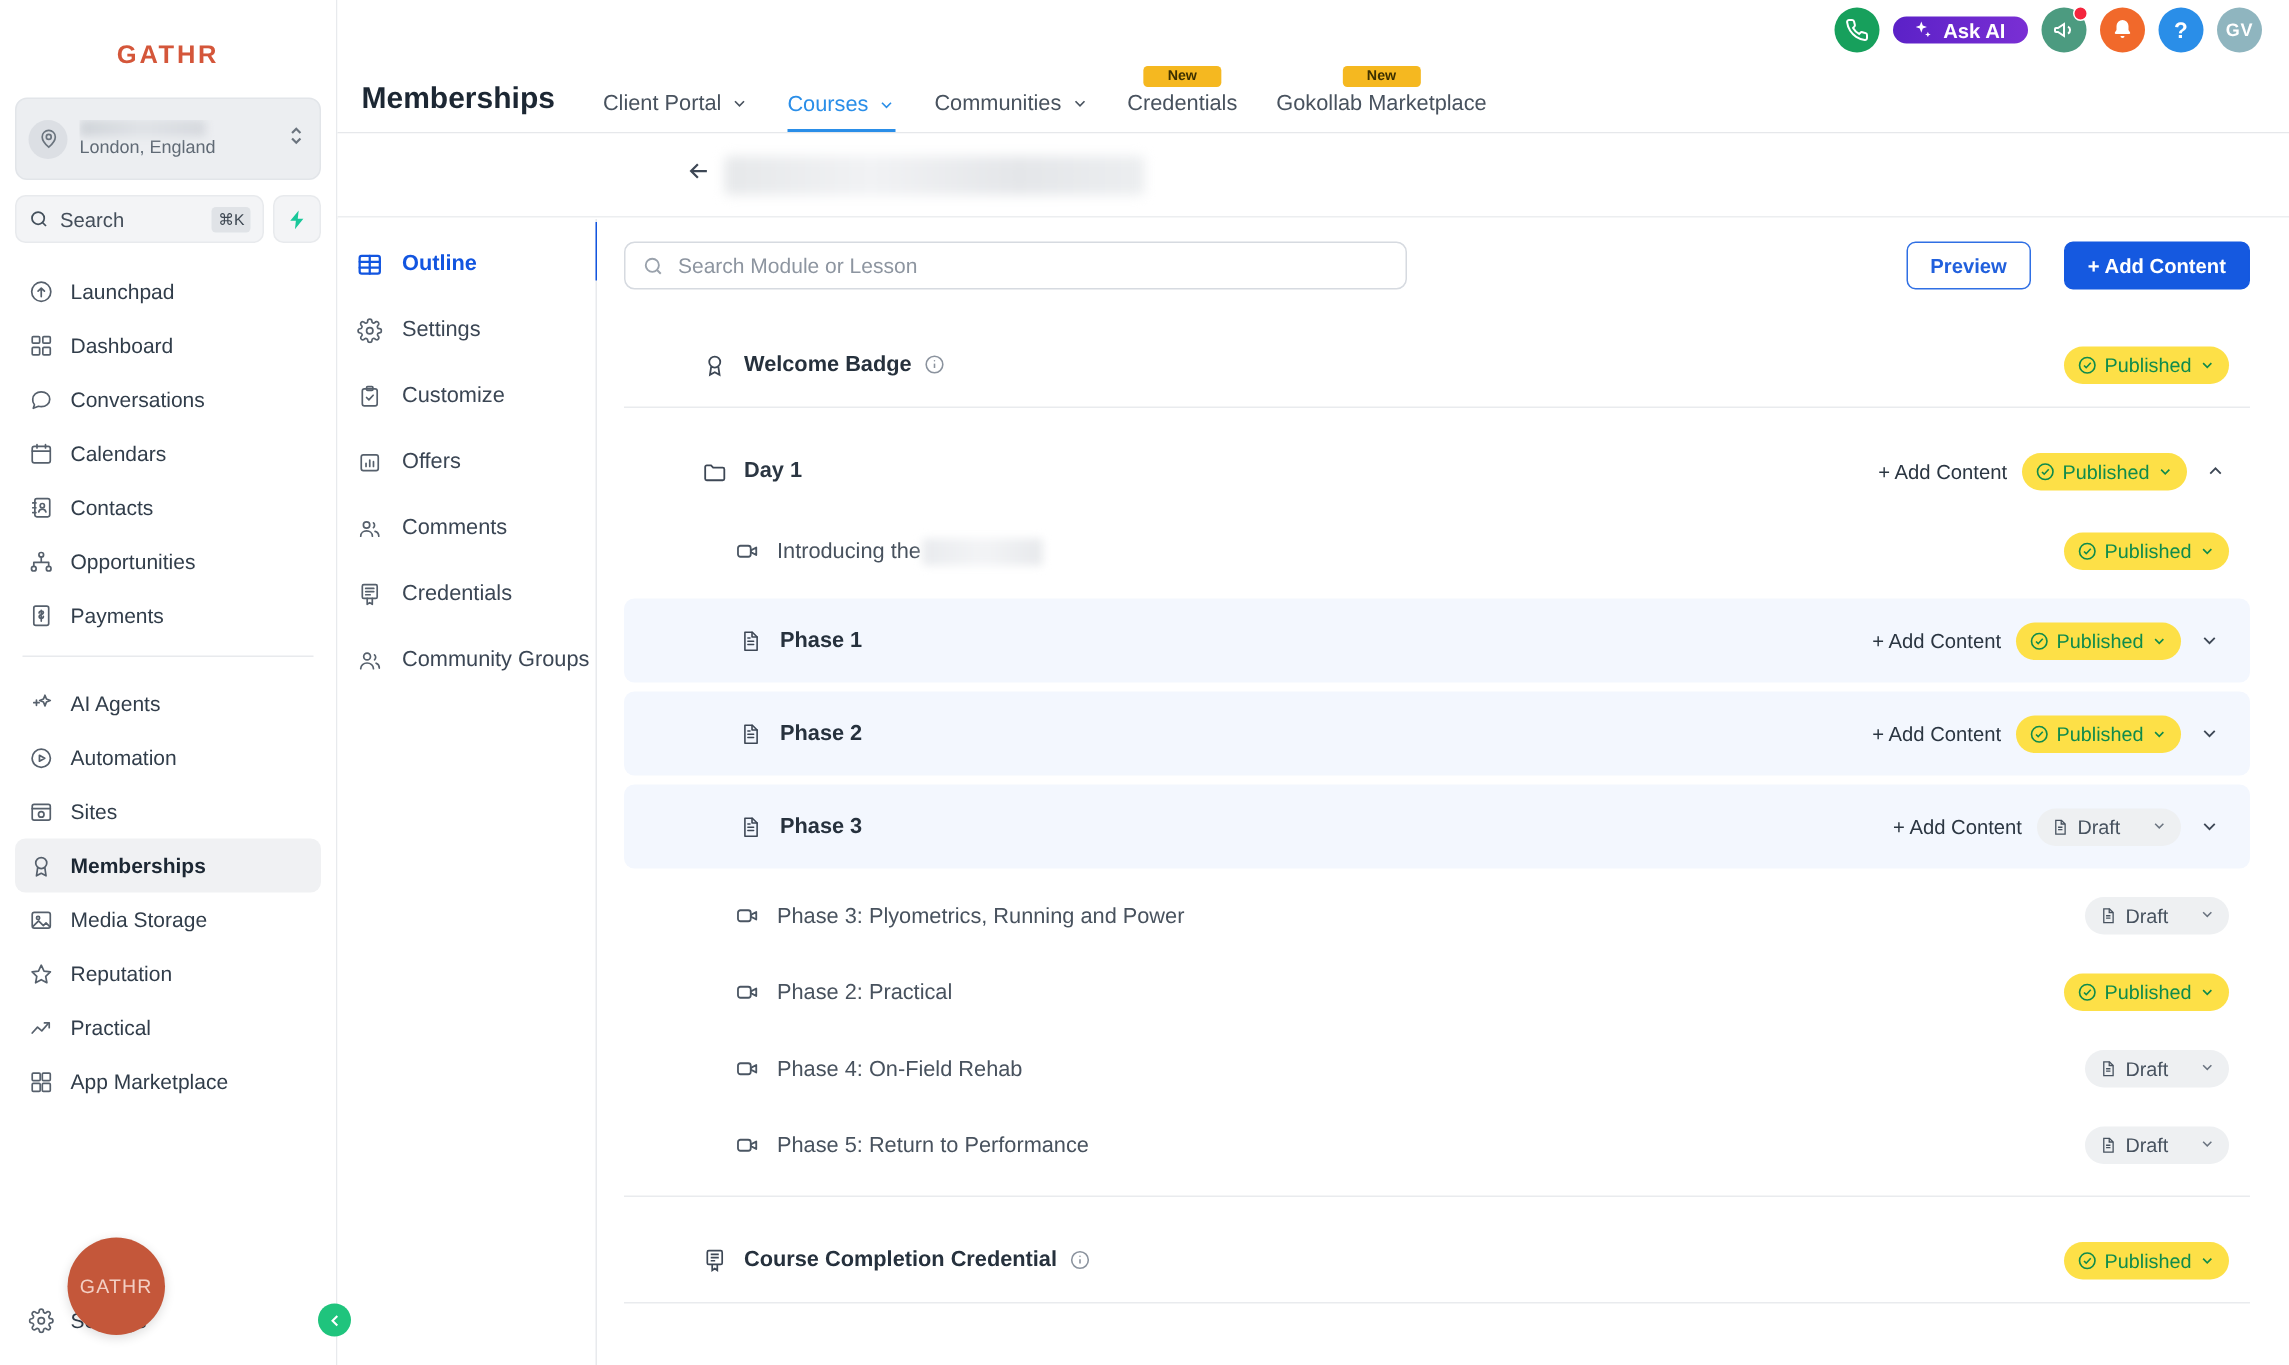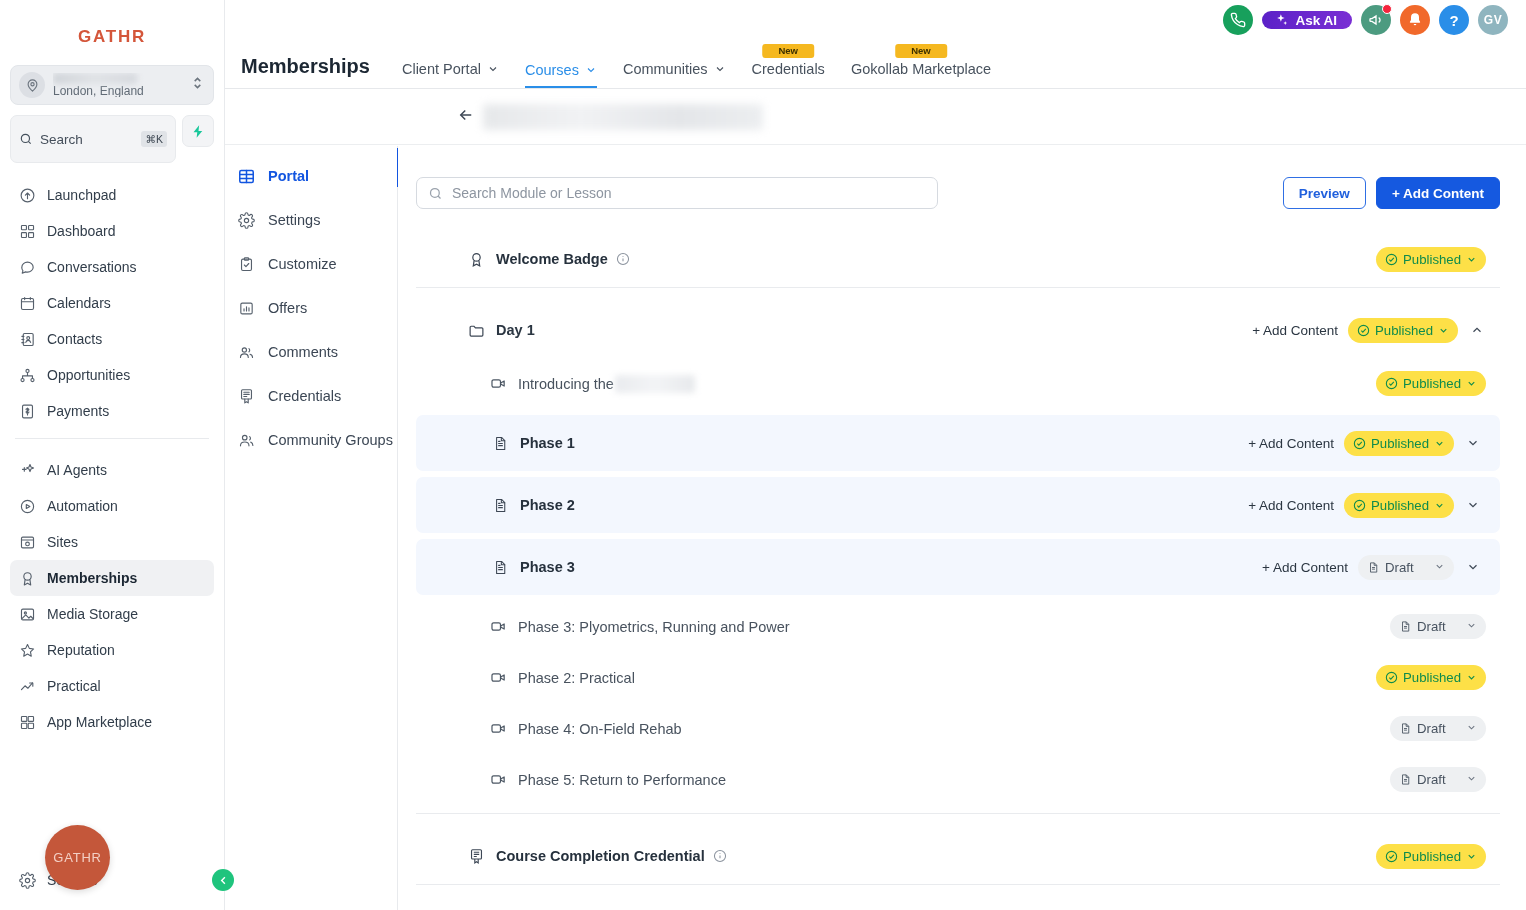--- a/index.html
+++ b/index.html
@@ -26,21 +26,21 @@
     font-weight: 600;
     letter-spacing: 1.8px;
     color: #d4563a;
     padding: 27px 0 18px 0;
   }
   .loc-card {
     margin: 0 10px 10px 10px;
     background: #eceef1;
     border: 1px solid #e2e5e9;
     border-radius: 8px;
-    height: 40px;
+    height: 55px;
     display: flex; align-items: center;
     padding: 0 8px;
     position: relative;
   }
   .loc-avatar {
     width: 26px; height: 26px; border-radius: 50%;
     background: #dcdfe4;
     display: flex; align-items: center; justify-content: center;
     flex: 0 0 auto;
   }
@@ -51,21 +51,21 @@
     filter: blur(3px);
     border-radius: 2px;
     margin-bottom: 1px;
   }
   .loc-sub { font-size: 12px; color: #606a75; white-space: nowrap;}
   .loc-chev { position: absolute; right: 9px; top: 50%; transform: translateY(-50%); }
 
   .search-row { display: flex; gap: 6px; padding: 0 10px 10px 10px; }
   .search-box {
     flex: 1 1 auto;
-    height: 48px;
+    height: 32px;
     background: #f3f4f6;
     border: 1px solid #e8eaed;
     border-radius: 7px;
     display: flex; align-items: center;
     padding: 0 8px;
     gap: 7px;
     justify-content: flex-end;
   }
   .search-box .ph { font-size: 13.5px; color: #444e5a; flex: 1 1 auto;}
   .kbd {
@@ -221,29 +221,29 @@
 
   
   #main {
     position: absolute; left: 398px; top: 146px;
     right: 0; bottom: 0;
     background: #fff;
     overflow: hidden;
   }
   #main-inner { padding: 0 26px 0 18px; }
 
-  .toolbar { display: flex; align-items: center; padding-top: 31px; }
+  .toolbar { display: flex; align-items: center; padding-top: 15px; }
   .srch {
     width: 522px; height: 32px;
     border: 1px solid #d6dae0; border-radius: 7px;
     display: flex; align-items: center; gap: 9px;
     padding: 0 11px;
   }
   .srch .ph { font-size: 14px; color: #8d95a0; }
-  .tb-right { margin-left: auto; display: flex; gap: 10px; }
+  .tb-right { margin-left: auto; display: flex; gap: 22px; }
   .btn-outline {
     height: 32px; padding: 0 15px;
     border: 1px solid #2f6fe4; border-radius: 6px;
     background: #fff; color: #2160dd;
     font-size: 13.5px; font-weight: 600;
     display: flex; align-items: center;
     cursor: pointer;
   }
   .btn-primary {
     height: 32px; padding: 0 15px;
@@ -604,21 +604,21 @@
 </div>
 
 <div id="course-menu">
     <div class="cm-item active">
       <span class="ico">
         <svg width="19" height="19" viewBox="0 0 24 24" fill="none" stroke="#1255e0" stroke-width="1.9" stroke-linecap="round" stroke-linejoin="round">
           <rect x="3.5" y="4.5" width="17" height="15" rx="1.8"></rect>
           <path d="M3.5 9.5h17M3.5 14.5h17M12 4.5v15"></path>
         </svg>
       </span>
-      <span>Portal</span>
+      <span>Outline</span>
     </div>
     <div class="cm-item">
       <span class="ico">
         <svg width="17" height="17" viewBox="0 0 24 24" fill="none" stroke="#56606c" stroke-width="1.6" stroke-linecap="round" stroke-linejoin="round">
           <circle cx="12" cy="12" r="3"></circle>
           <path d="M19.4 15a1.6 1.6 0 0 0 .3 1.8l.1.1a2 2 0 1 1-2.8 2.8l-.1-.1a1.6 1.6 0 0 0-1.8-.3 1.6 1.6 0 0 0-1 1.5V21a2 2 0 1 1-4 0v-.1A1.6 1.6 0 0 0 9 19.4a1.6 1.6 0 0 0-1.8.3l-.1.1a2 2 0 1 1-2.8-2.8l.1-.1a1.6 1.6 0 0 0 .3-1.8 1.6 1.6 0 0 0-1.5-1H3a2 2 0 1 1 0-4h.1A1.6 1.6 0 0 0 4.6 9a1.6 1.6 0 0 0-.3-1.8l-.1-.1a2 2 0 1 1 2.8-2.8l.1.1a1.6 1.6 0 0 0 1.8.3H9a1.6 1.6 0 0 0 1-1.5V3a2 2 0 1 1 4 0v.1a1.6 1.6 0 0 0 1 1.5 1.6 1.6 0 0 0 1.8-.3l.1-.1a2 2 0 1 1 2.8 2.8l-.1.1a1.6 1.6 0 0 0-.3 1.8V9a1.6 1.6 0 0 0 1.5 1H21a2 2 0 1 1 0 4h-.1a1.6 1.6 0 0 0-1.5 1z"></path>
         </svg>
       </span>
       <span>Settings</span>
     </div>

